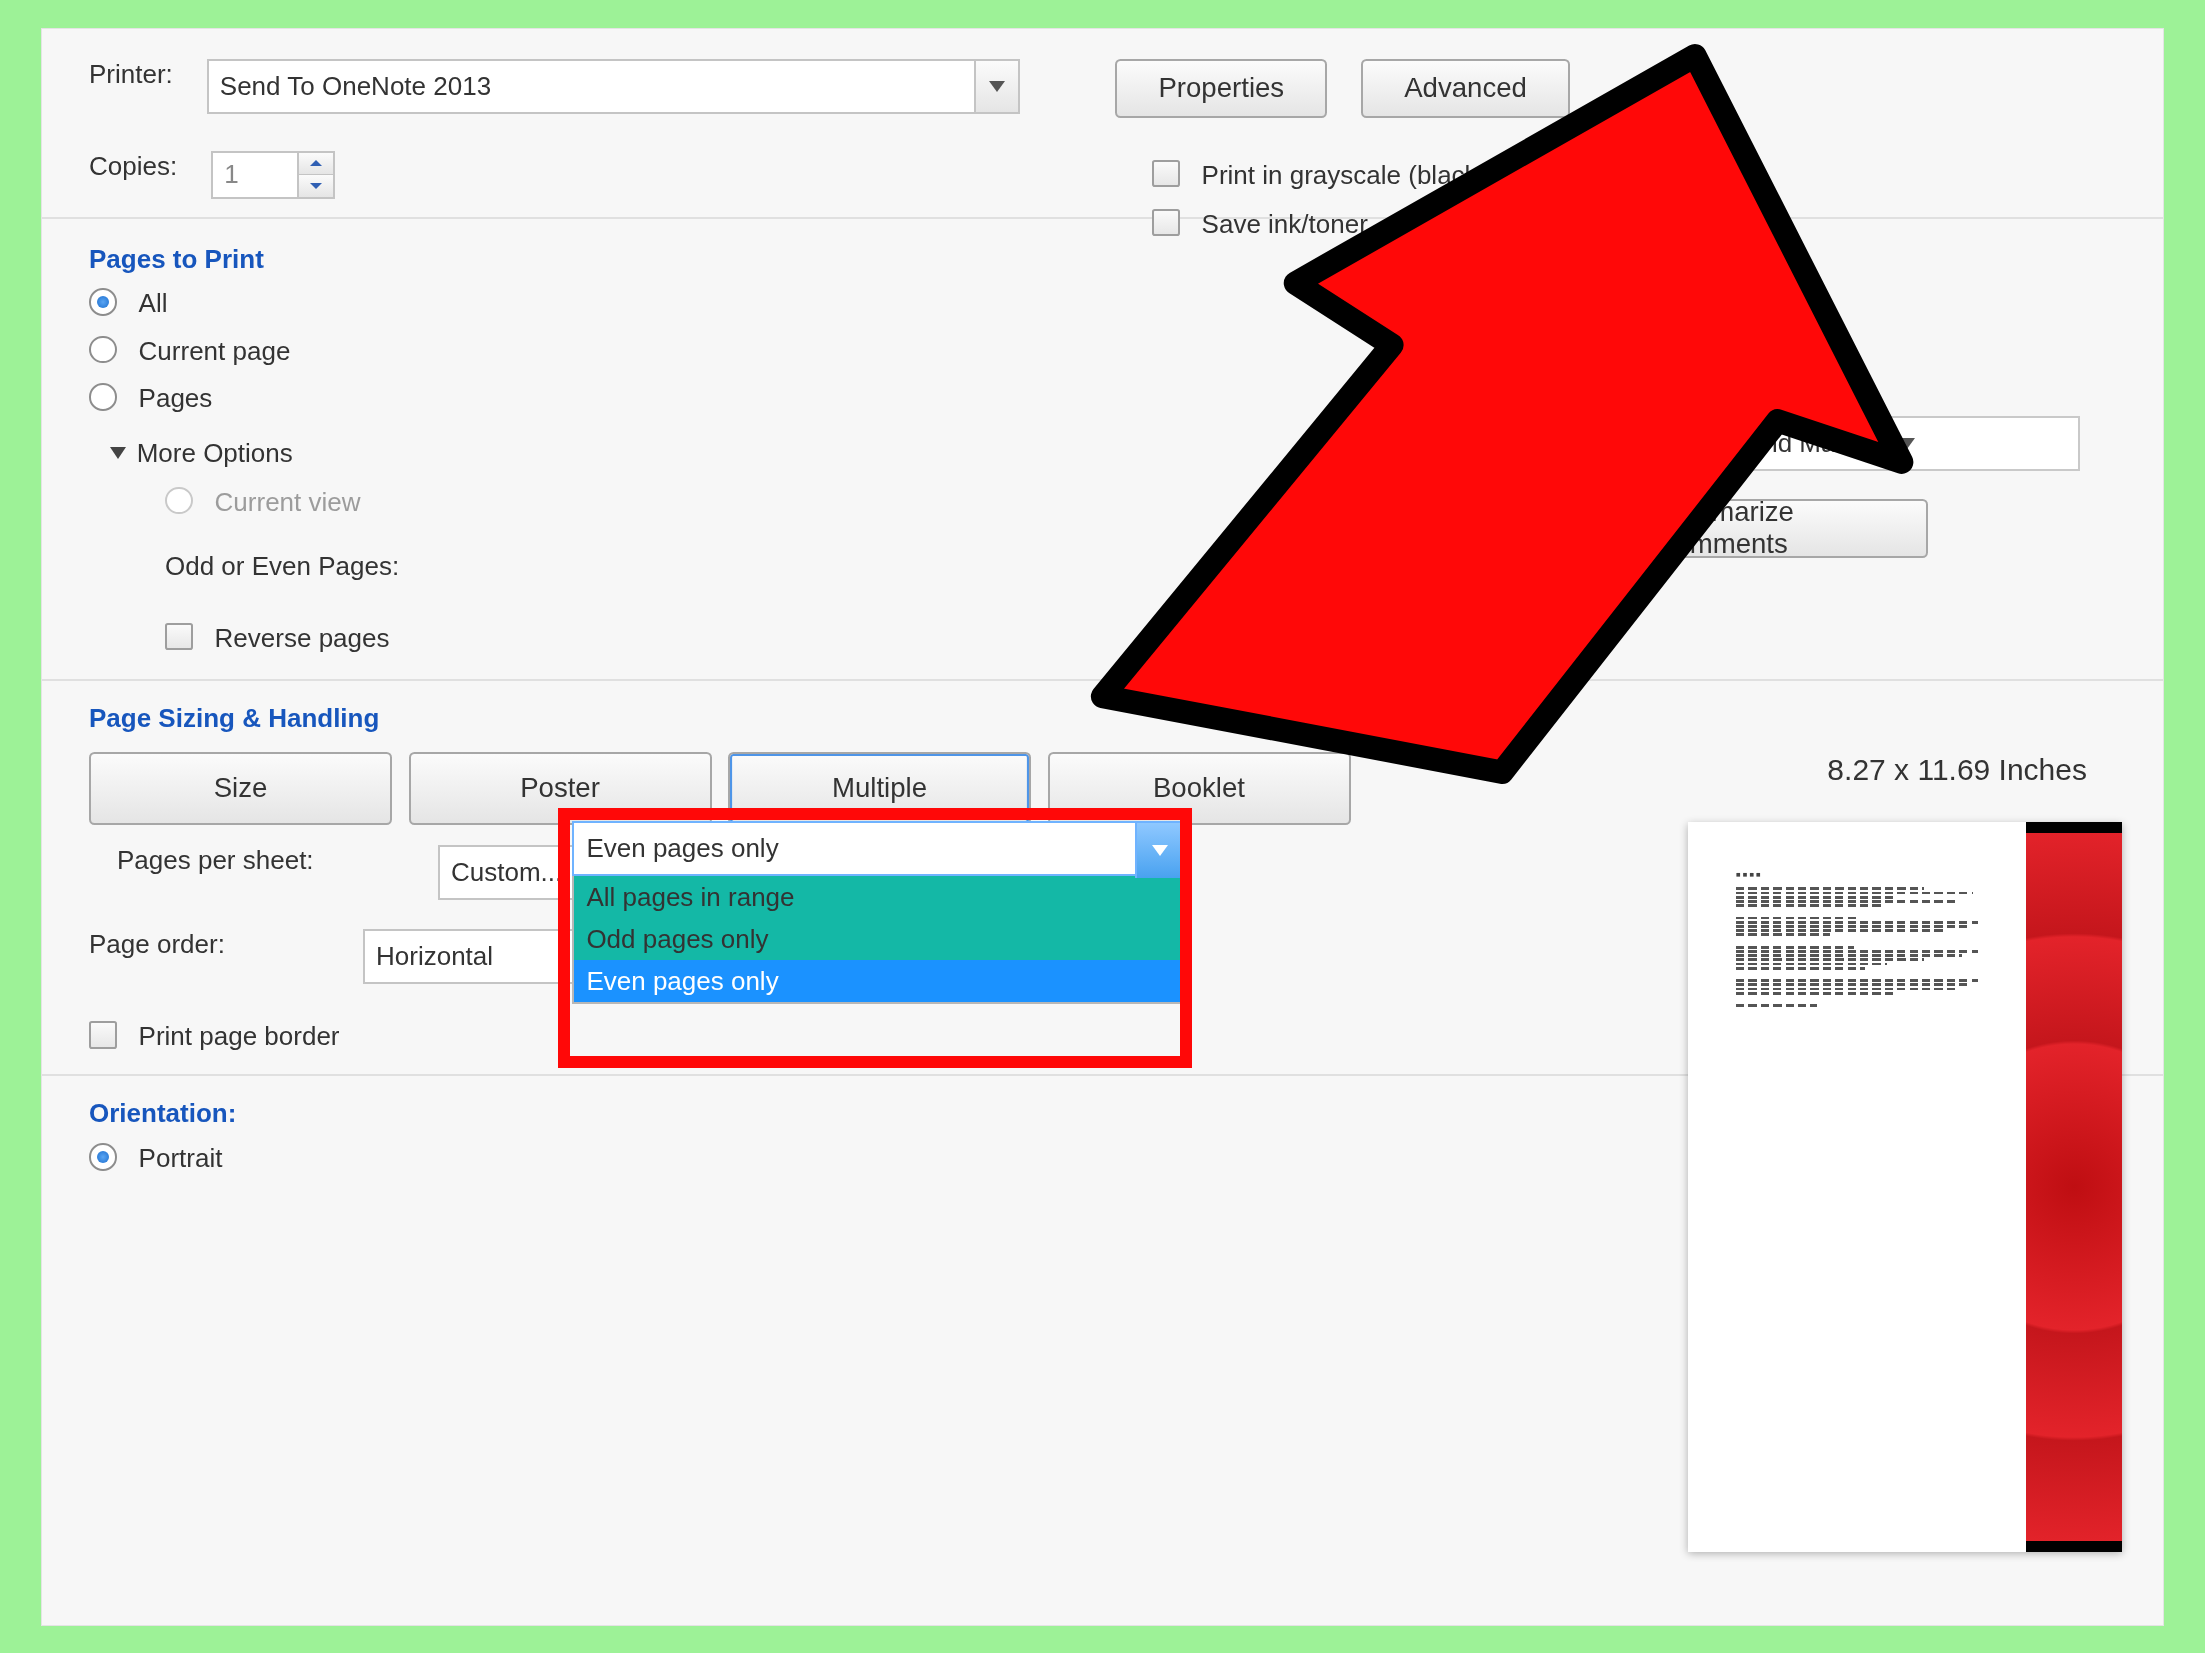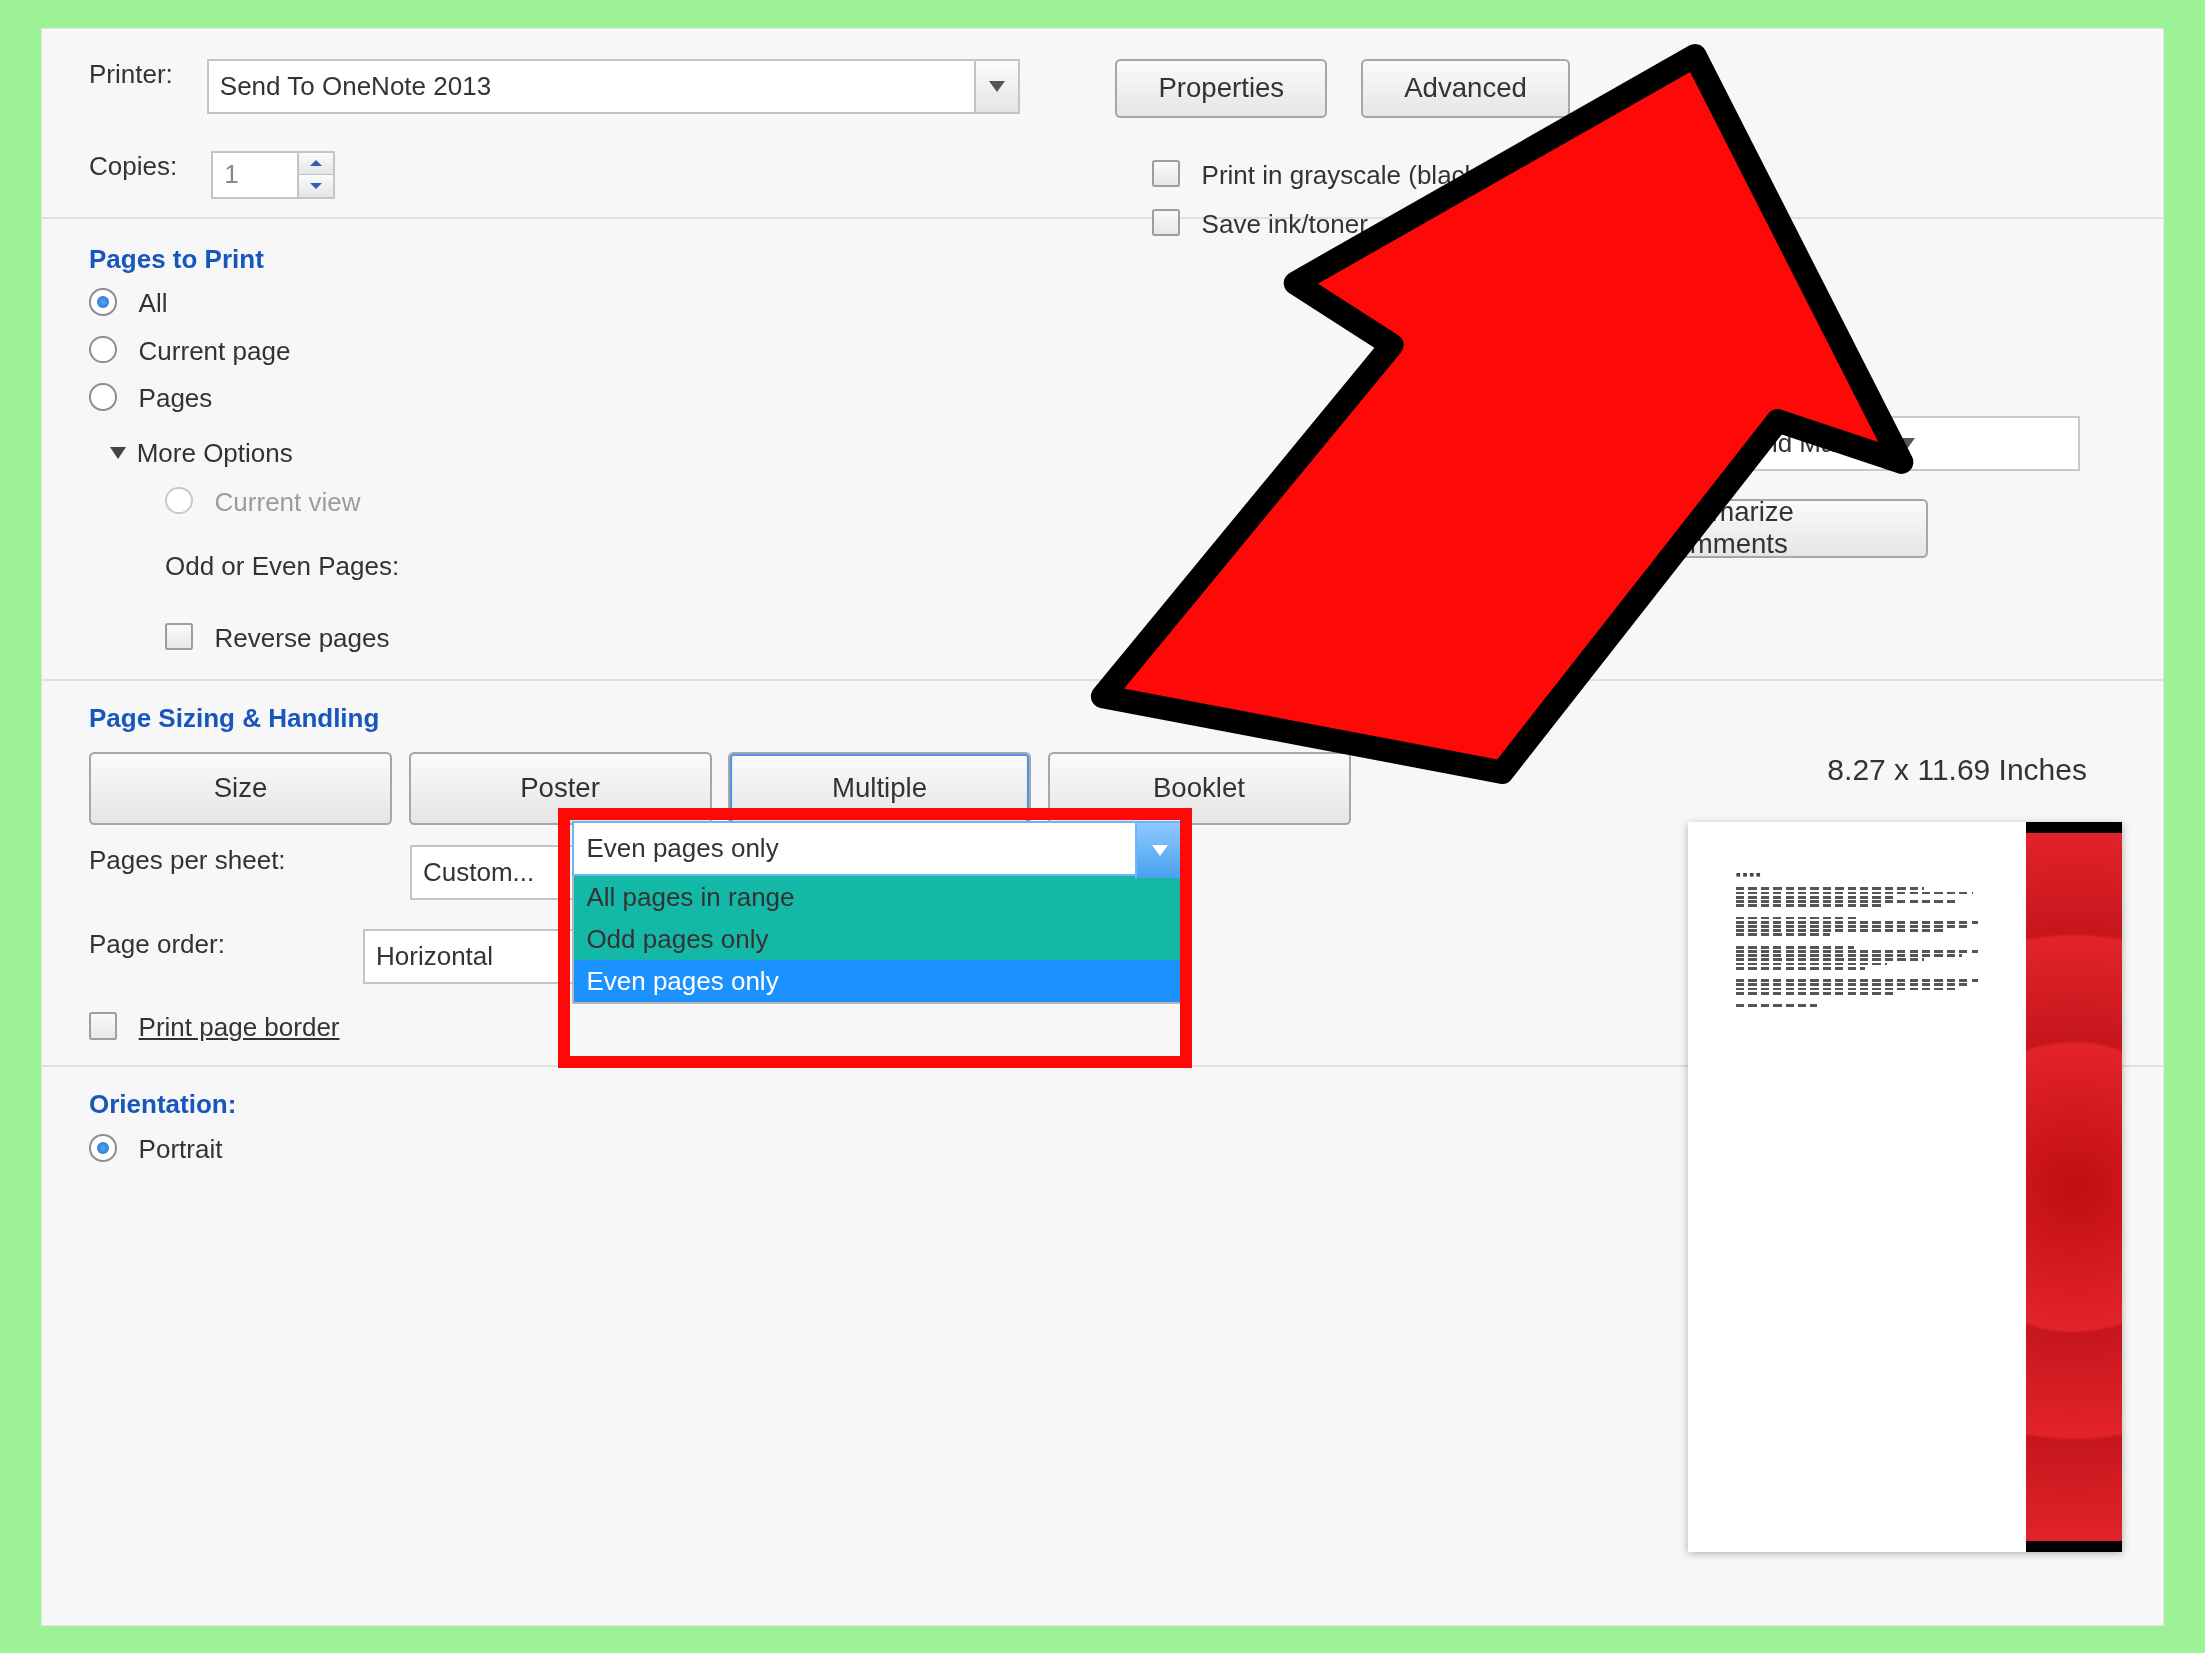--- a/index.html
+++ b/index.html
@@ -337,21 +337,21 @@
       <div class="section sizing-section">
         <div class="header-label">Page Sizing &amp; Handling</div>
         <div class="btn-row">
           <div class="btn btn-wide">Size</div>
           <div class="btn btn-wide">Poster</div>
           <div class="btn btn-wide btn-active">Multiple</div>
           <div class="btn btn-wide">Booklet</div>
         </div>
 
         <div class="row" style="margin-top:20.7px;gap:26px;">
-          <span style="width:248px;">Pages per sheet:</span>
+          <span style="width:248px;margin-left:28px;">Pages per sheet:</span>
           <div class="select" style="width:227px;margin-left:47px;">
             <span>Custom...</span>
             <div class="arrow-btn">
                 <div class="arrow-down"></div>
               </div>
           </div>
           <div class="small-textbox">
               <span>2</span>
             </div>
           <span>by</span>
@@ -363,21 +363,21 @@
         <div class="row" style="margin-top:29px;gap:26px;">
           <span style="width:248px;">Page order:</span>
           <div class="select" style="width:338px;">
             <span>Horizontal</span>
             <div class="arrow-btn">
                 <div class="arrow-down"></div>
               </div>
           </div>
         </div>
 
-        <div class="row" style="margin-top:28px;text-decoration:underline;">
+        <div class="row" style="margin-top:37px;">
           <span class="checkbox"></span>
           <span>Print page border</span>
         </div>
       </div>
 
       <div class="orientation-section">
         <div class="header-label">Orientation:</div>
         <div class="row" style="margin-top:13.8px;">
           <span class="radio checked"></span>
           <span>Portrait</span>

